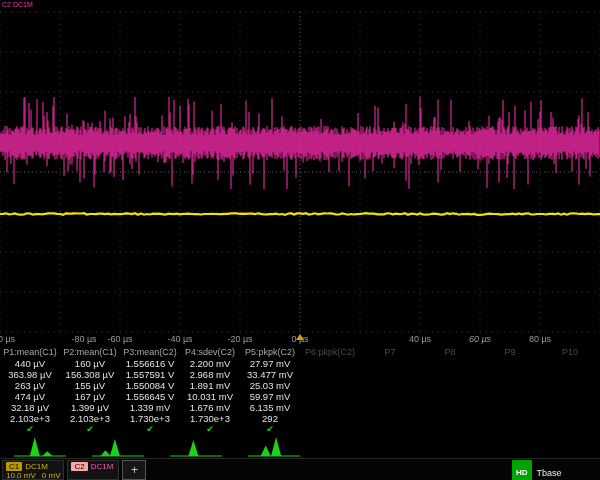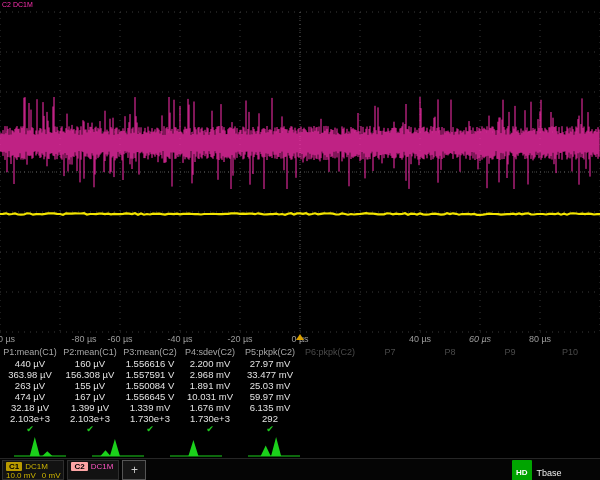--- a/index.html
+++ b/index.html
@@ -21,21 +21,21 @@
   .val{color:#e2e2e2}
   .chk{color:#1ec81e;font-size:9px;line-height:10px}
   #histicons{position:absolute;top:434px;left:0;width:600px;height:24px}
   #histicons svg{position:absolute;bottom:1px}
   #bottom{position:absolute;top:458px;left:0;width:600px;height:22px;
           border-top:1px solid #262626;background:#050505}
   .bleft{position:absolute;left:2px;top:1px;display:flex;gap:3px;height:20px}
   .chbox{background:#121212;border:1px solid #2e2e2e;padding:1px 3px;display:flex;
          flex-direction:column;min-width:52px}
   .row1{display:flex;gap:3px;align-items:center}
-  .badge{font-size:8px;font-weight:bold;padding:0 3px;color:#000;border-radius:1px;line-height:9px}
+  .badge{font-size:8px;font-weight:normal;padding:0 3px;color:#000;border-radius:1px;line-height:9px}
   .c1b{background:#b99a00}
   .c2b{background:#fca5a5}
   .c1t{color:#cdb400;font-size:8px;line-height:9px}
   .c2t{color:#ff55c4;font-size:8px;line-height:9px}
   .row2{display:flex;gap:6px;font-size:8px;line-height:9px}
   .addbox{width:24px;height:20px;border:1px solid #555;background:#161616;color:#ccc;
           font-size:12px;text-align:center;line-height:18px}
   .bright{position:absolute;left:512px;top:1px;width:100px}
   .brow{display:flex;align-items:center;gap:5px;line-height:10px}
   .hdbadge{background:#00a400;color:#fff;font-size:8px;font-weight:bold;padding:8px 4px;border-radius:1px}

